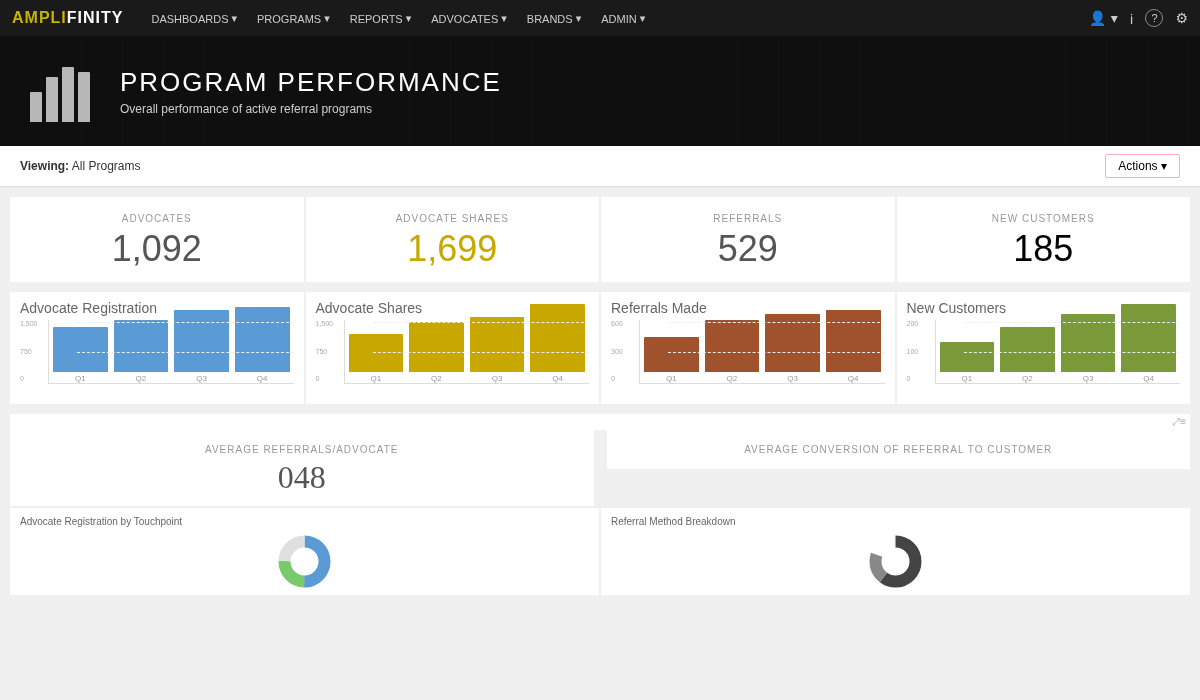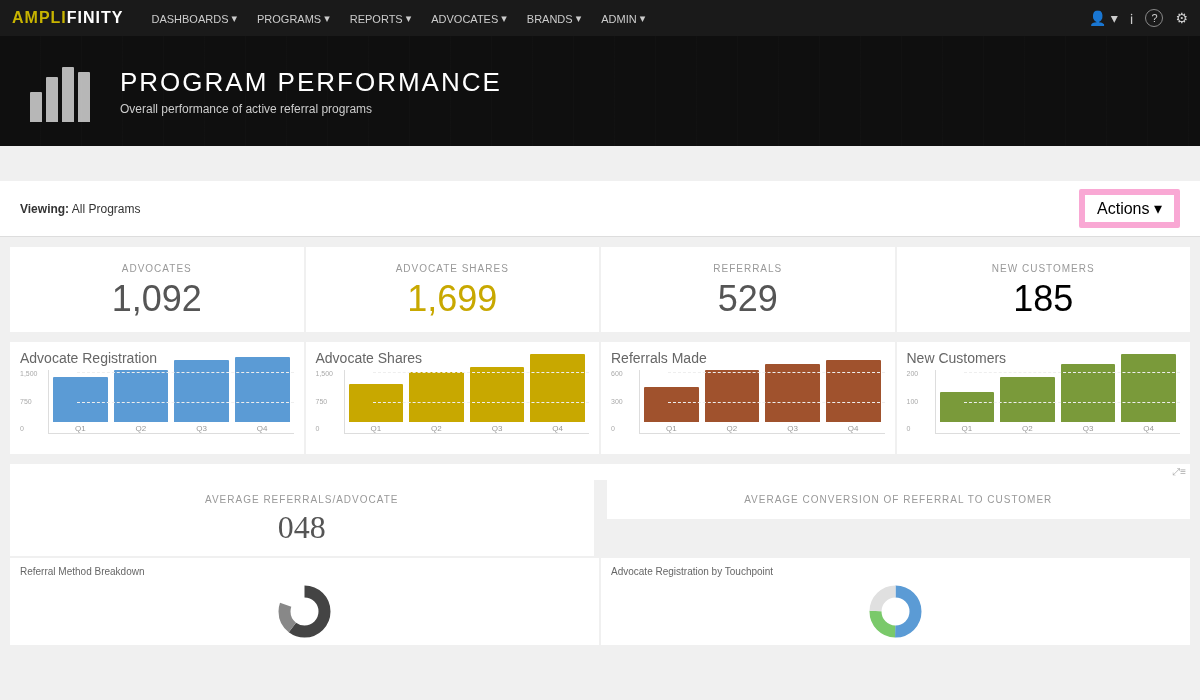--- a/index.html
+++ b/index.html
@@ -70,28 +70,27 @@
 
     
     .viewing-bar {
       background: #fff;
       padding: 8px 20px;
       display: flex;
       align-items: center;
       justify-content: space-between;
       font-size: 12px;
       border-bottom: 1px solid #ddd;
-      margin-top: 35px;
     }
     .viewing-label { font-weight: bold; }
     .actions-btn {
       background: #fff;
-      border: 6px solid #f9a8d4;
+      border: 1px solid #f9a8d4;
       padding: 4px 12px;
-      font-size: 16px;
+      font-size: 12px;
       cursor: pointer;
       border-radius: 2px;
     }
 
     
     .main-content {
       background: #f0f0f0;
       padding: 10px;
       height: calc(700px - 36px - 110px - 36px);
       overflow: hidden;
@@ -459,33 +458,33 @@
     <div>
       <div class="metric-card">
         <div class="metric-label">AVERAGE CONVERSION OF REFERRAL TO CUSTOMER</div>
       </div>
     </div>
 
   </div>
 
   <div class="donut-row" style="margin-top:2px;">
     <div class="donut-section">
-      <div class="donut-title">Referral Method Breakdown</div>
-      <div class="donut-container">
-        <svg width="55" height="55" viewBox="0 0 55 55">
-          <circle cx="27.5" cy="27.5" r="20" fill="none" stroke="#444" stroke-width="12" stroke-dasharray="75.4 50.3" stroke-dashoffset="0" transform="rotate(-90 27.5 27.5)"></circle>
-          <circle cx="27.5" cy="27.5" r="20" fill="none" stroke="#888" stroke-width="12" stroke-dasharray="25.1 100.5" stroke-dashoffset="-75.4" transform="rotate(-90 27.5 27.5)"></circle>
-        </svg>
-      </div>
-    </div>
-    <div class="donut-section">
       <div class="donut-title">Advocate Registration by Touchpoint</div>
       <div class="donut-container">
         <svg width="55" height="55" viewBox="0 0 55 55">
           <circle cx="27.5" cy="27.5" r="20" fill="none" stroke="#5b9bd5" stroke-width="12" stroke-dasharray="62.8 62.8" stroke-dashoffset="0" transform="rotate(-90 27.5 27.5)"></circle>
           <circle cx="27.5" cy="27.5" r="20" fill="none" stroke="#7ac96a" stroke-width="12" stroke-dasharray="31.4 94.2" stroke-dashoffset="-62.8" transform="rotate(-90 27.5 27.5)"></circle>
           <circle cx="27.5" cy="27.5" r="20" fill="none" stroke="#e0e0e0" stroke-width="12" stroke-dasharray="31.4 94.2" stroke-dashoffset="-94.2" transform="rotate(-90 27.5 27.5)"></circle>
         </svg>
       </div>
     </div>
+    <div class="donut-section">
+      <div class="donut-title">Referral Method Breakdown</div>
+      <div class="donut-container">
+        <svg width="55" height="55" viewBox="0 0 55 55">
+          <circle cx="27.5" cy="27.5" r="20" fill="none" stroke="#444" stroke-width="12" stroke-dasharray="75.4 50.3" stroke-dashoffset="0" transform="rotate(-90 27.5 27.5)"></circle>
+          <circle cx="27.5" cy="27.5" r="20" fill="none" stroke="#888" stroke-width="12" stroke-dasharray="25.1 100.5" stroke-dashoffset="-75.4" transform="rotate(-90 27.5 27.5)"></circle>
+        </svg>
+      </div>
+    </div>
   </div>
 
 </div>
 
 </body></html>

